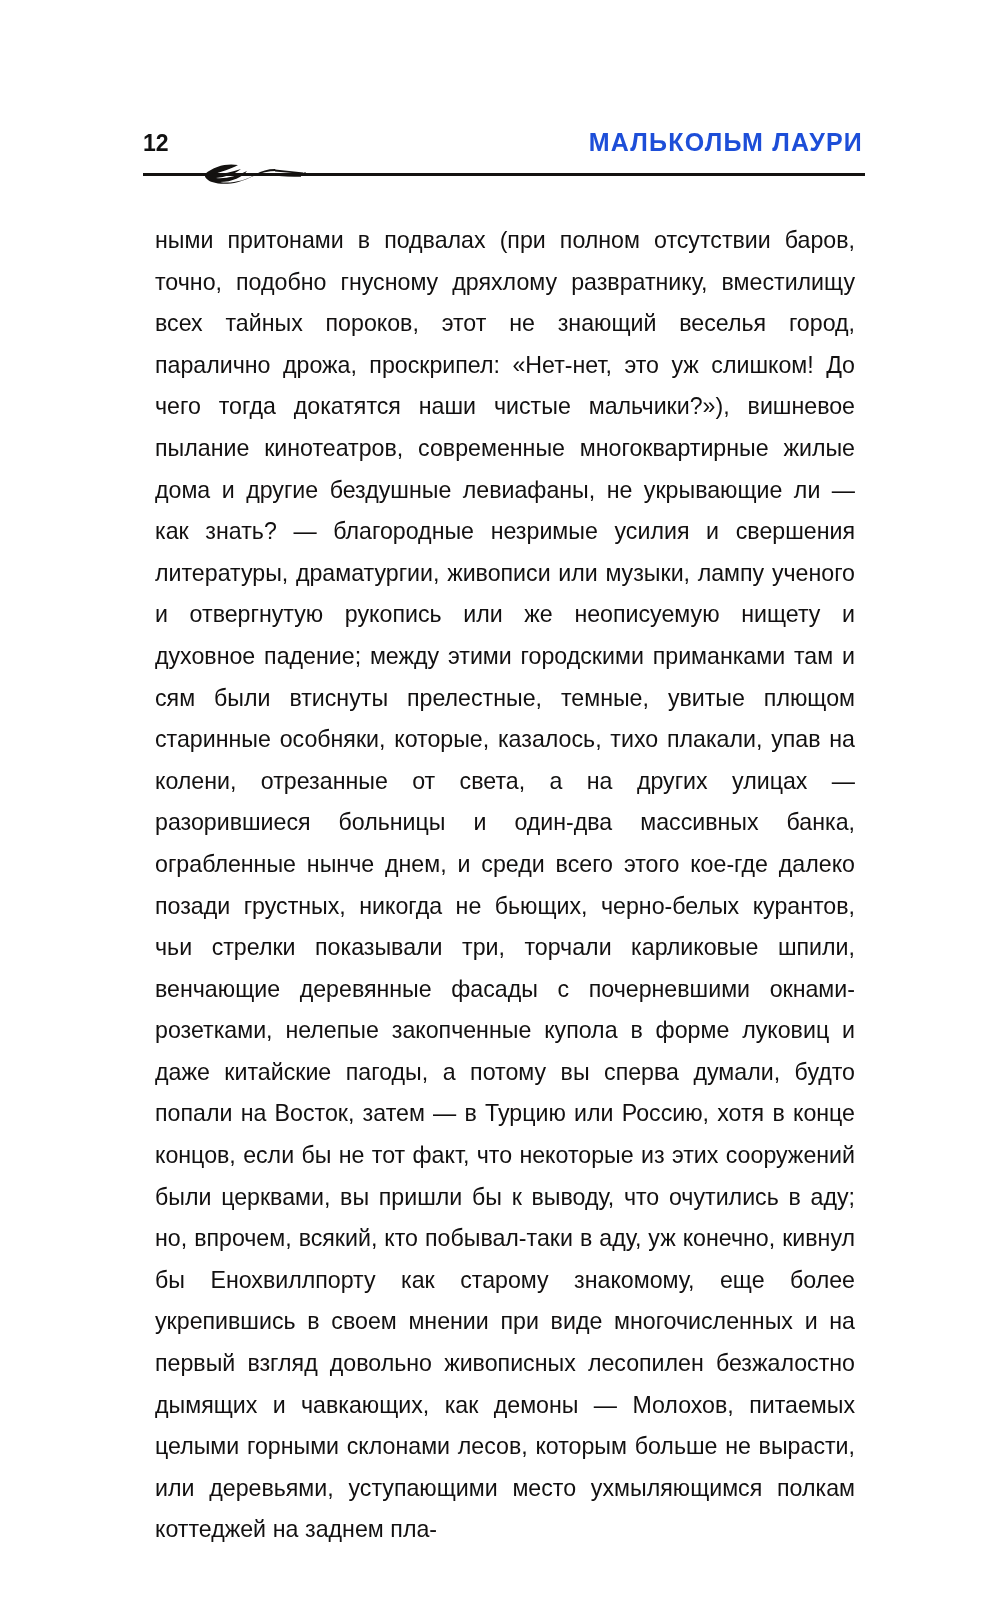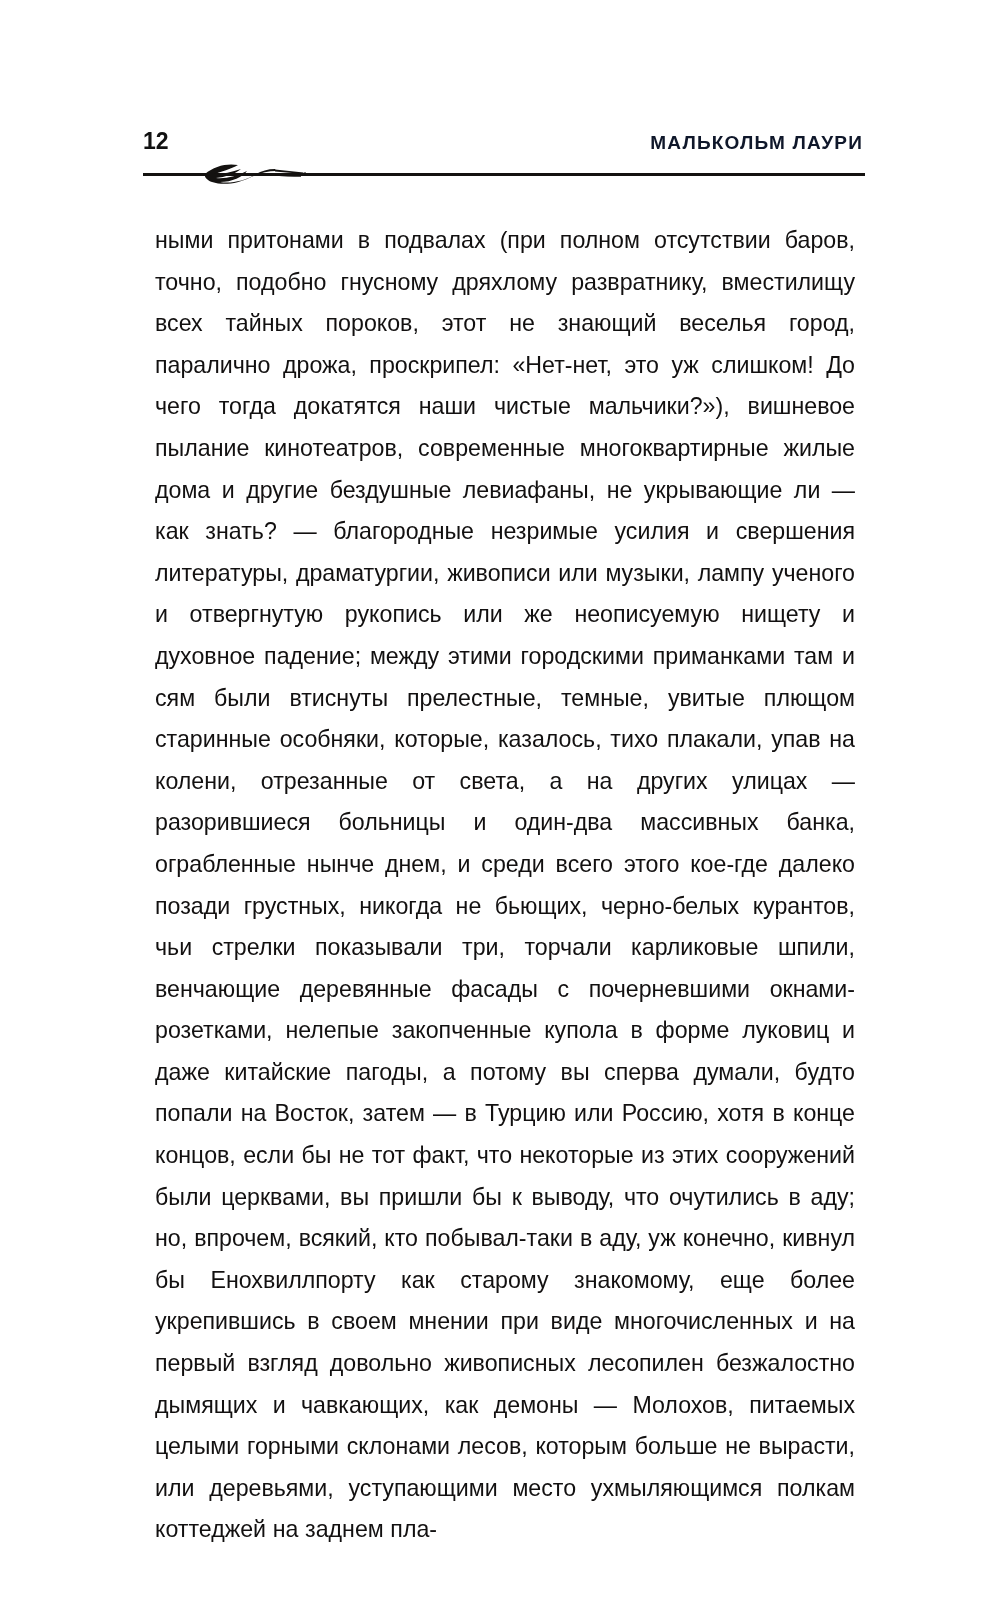--- a/index.html
+++ b/index.html
@@ -34,23 +34,23 @@
     font-family: "Liberation Sans", sans-serif;
     font-weight: bold;
     font-size: 23px;
     letter-spacing: 0px;
     color: #111;
     line-height: 1;
   }
   .running-title {
     font-family: "Liberation Sans", sans-serif;
     font-weight: bold;
-    font-size: 19px;
+    font-size: 25px;
     letter-spacing: 1.2px;
-    color: #0f172a;
+    color: #1d4ed8;
     line-height: 1;
     padding-right: 2px;
   }
   .rule-wrap {
     position: absolute;
     left: 0;
     top: 36px;
     width: 722px;
     height: 16px;
   }

